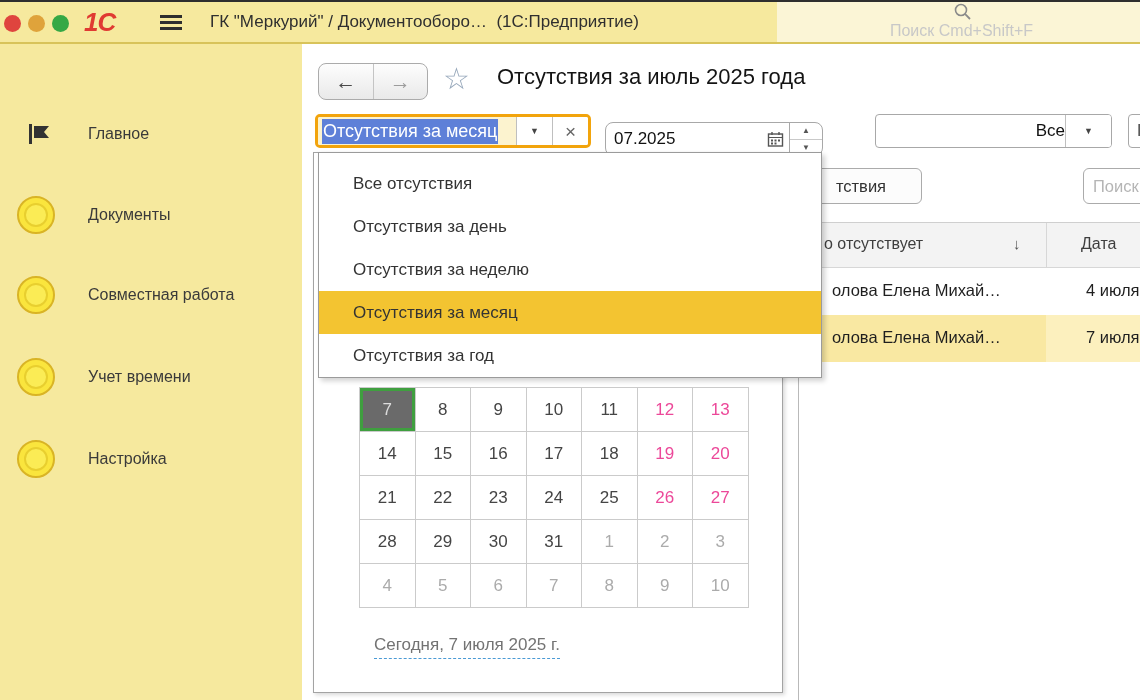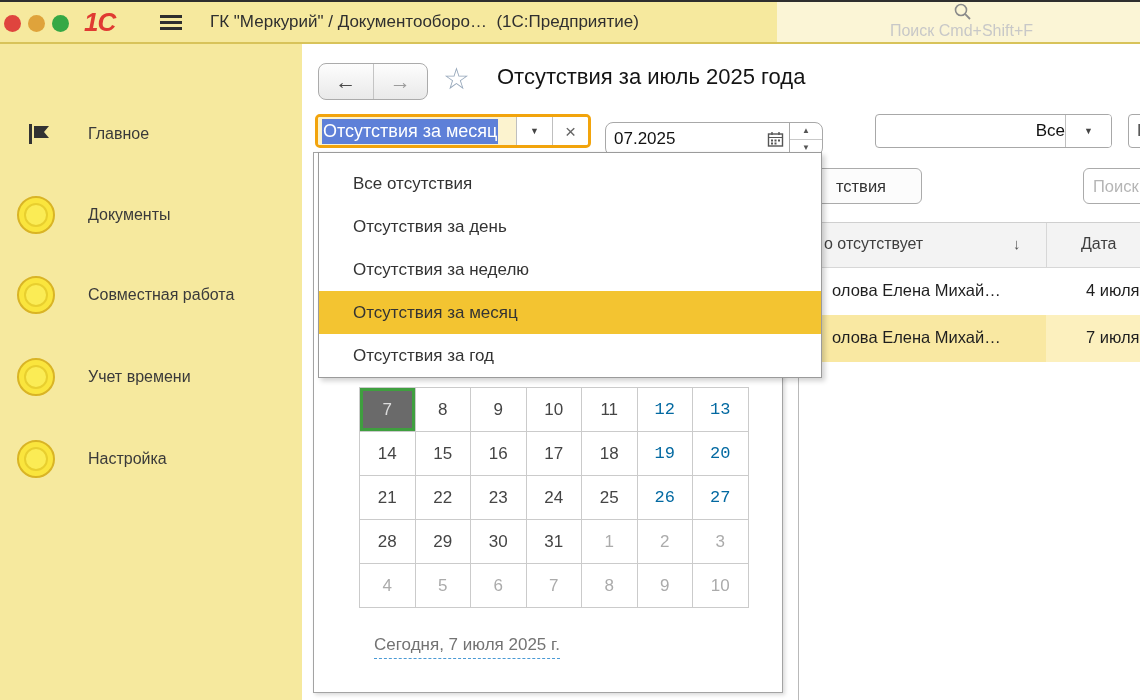--- a/index.html
+++ b/index.html
@@ -120,21 +120,21 @@
   
   #calendar-panel { position:absolute; left:313px; top:152px; width:470px; height:541px;
                     background:#fff; border:1px solid #A3A3A3;
                     box-shadow:2px 2px 4px rgba(0,0,0,.15); z-index:5; }
   #cal-grid { position:absolute; left:45px; top:234px; display:grid;
               grid-template-columns:repeat(7,55.5px); grid-auto-rows:44px;
               border-top:1px solid #CBCBCB; border-left:1px solid #CBCBCB; }
   .cday { border-right:1px solid #CBCBCB; border-bottom:1px solid #CBCBCB;
           display:flex; align-items:center; justify-content:center;
           font-size:17px; color:#454545; cursor:pointer; background:#fff; }
-  .cday.we { color:#0369a1;font-family:Liberation Mono, monospace; }
+  .cday.we { color:#ec4899; }
   .cday.om { color:#ABABAB; }
   .cday.sel { background:#6A6A6A; color:#DCDCDC;
               box-shadow:inset 0 0 0 3px #3F9F3F; }
   #today-link { position:absolute; left:60px; top:482px; font-size:17px; color:#737373;
                 border-bottom:1px dashed #4A9AD5; padding-bottom:3px; cursor:pointer;
                 white-space:nowrap; }
 
   
   #period-list { position:absolute; left:318px; top:152px; width:504px; height:226px;
                  background:#fff; border:1px solid #9B9B9B; padding-top:9px;

